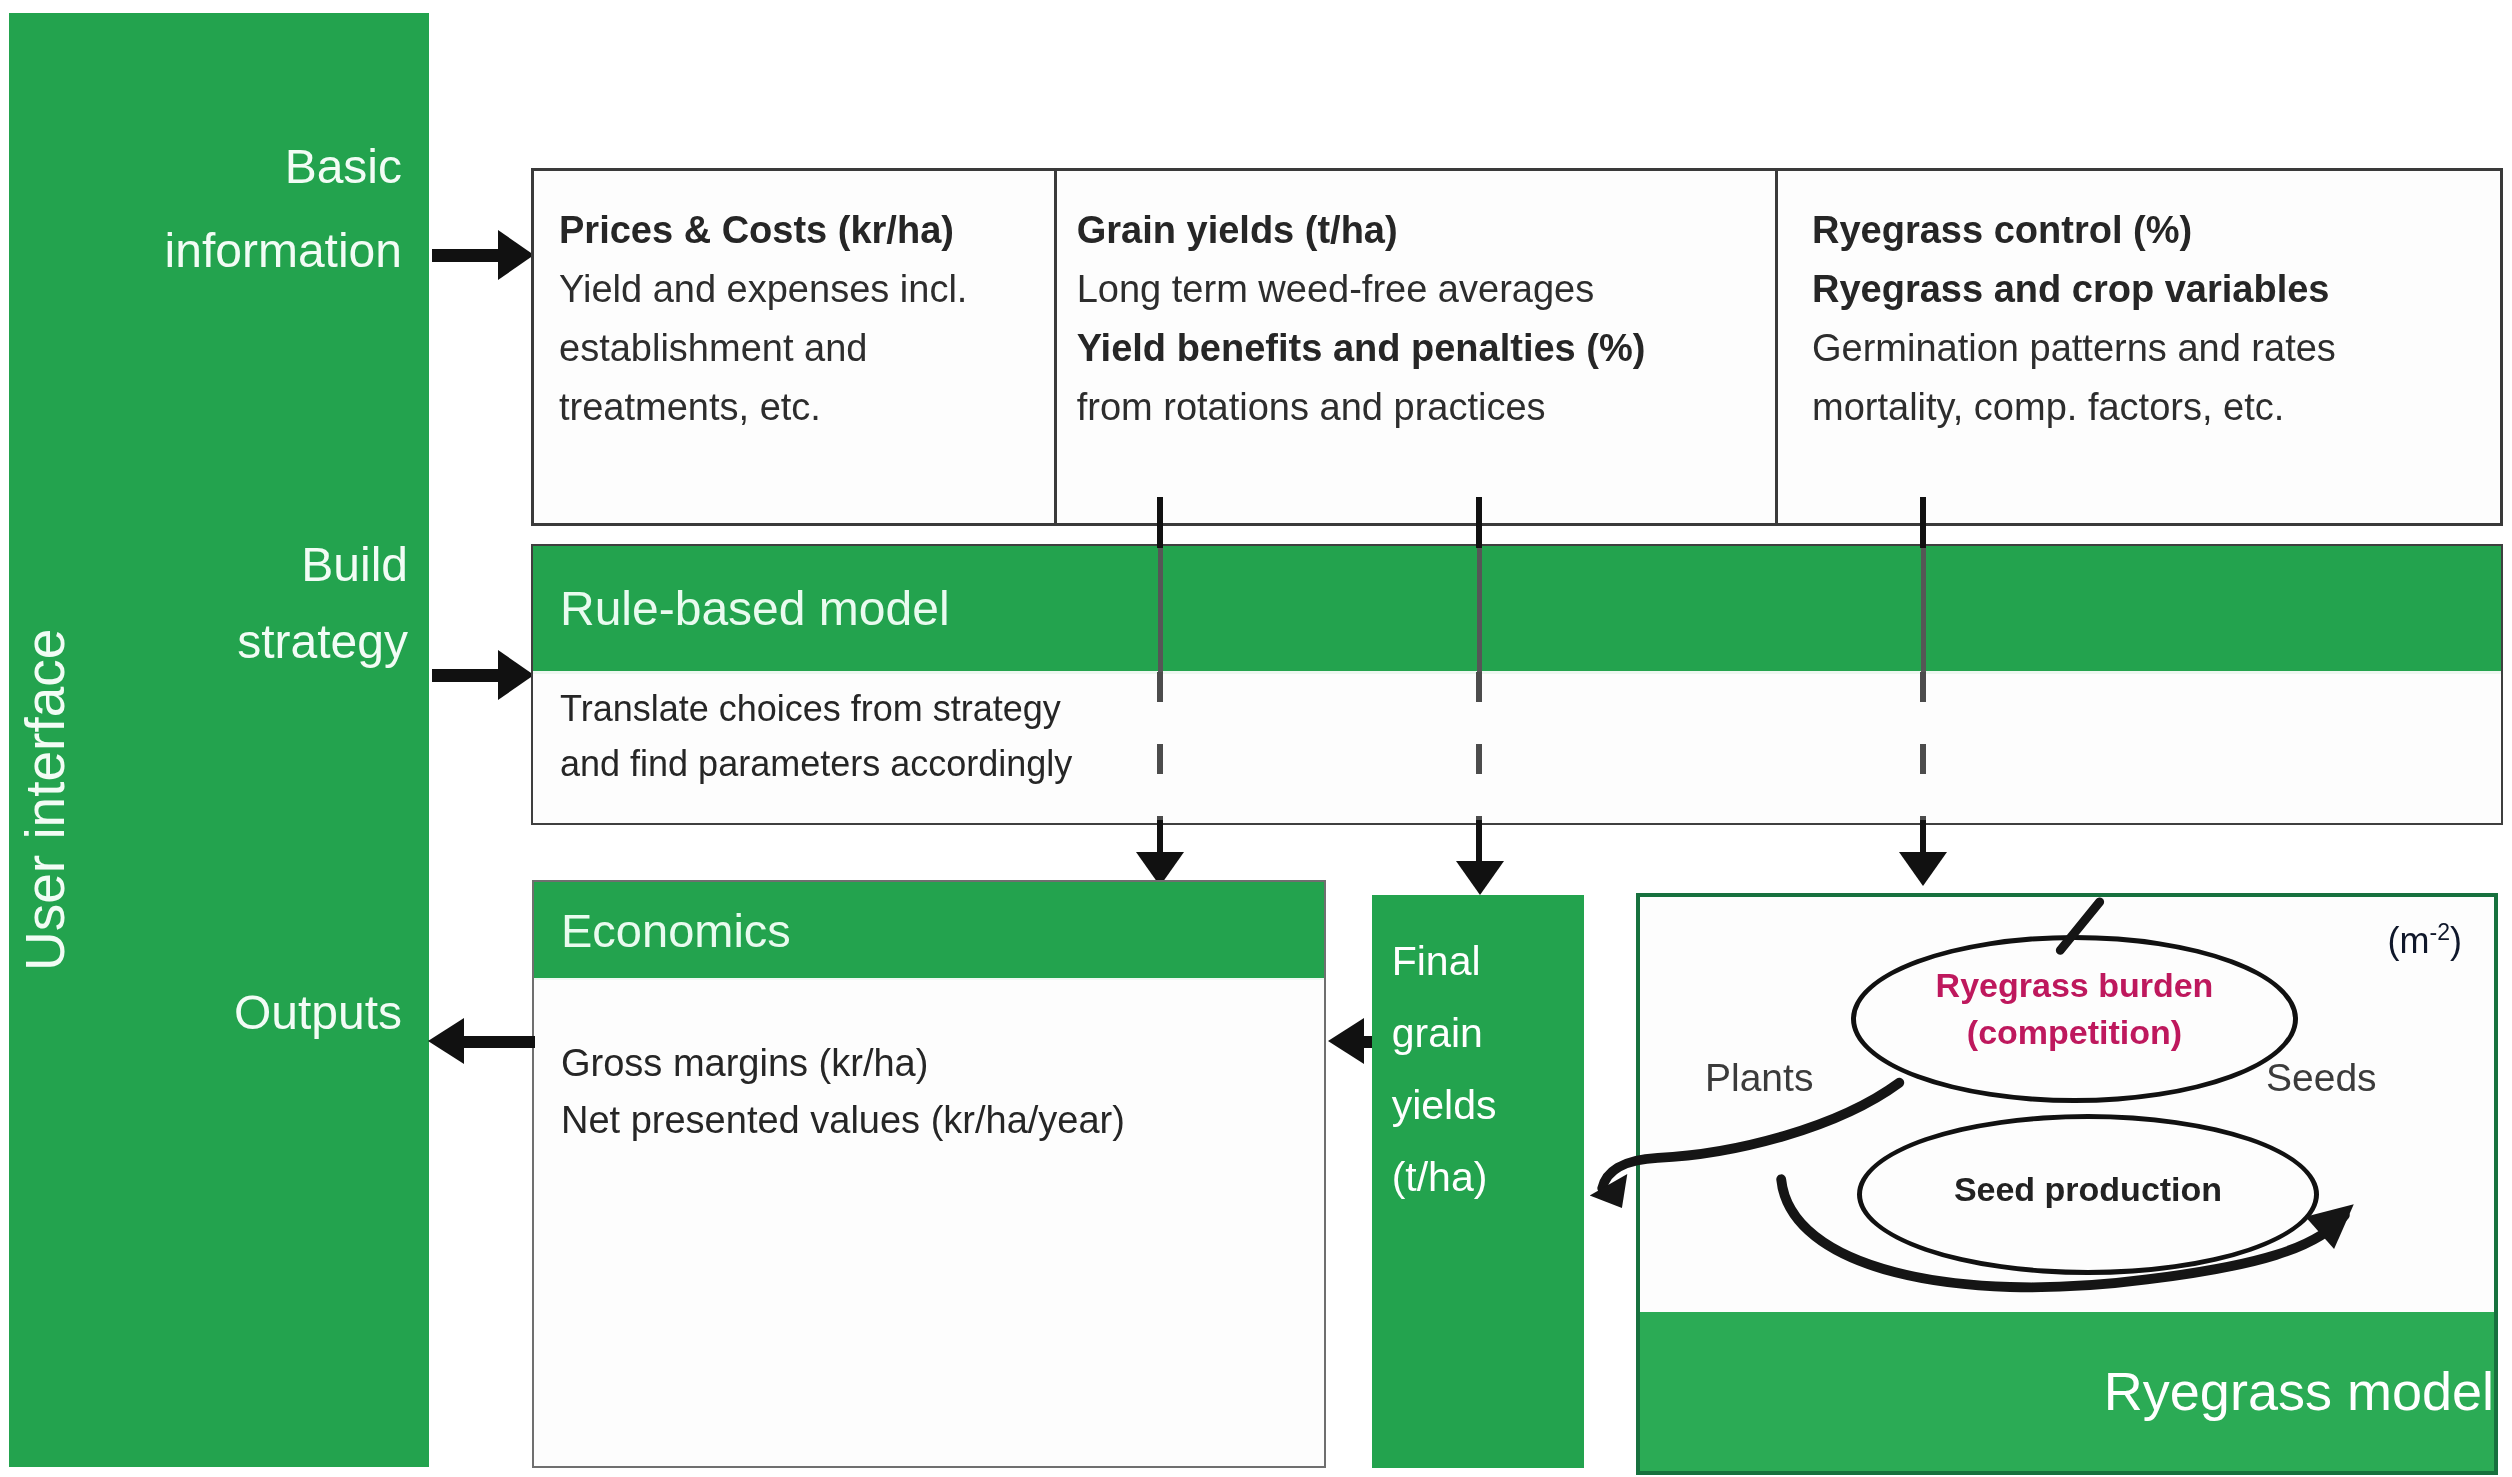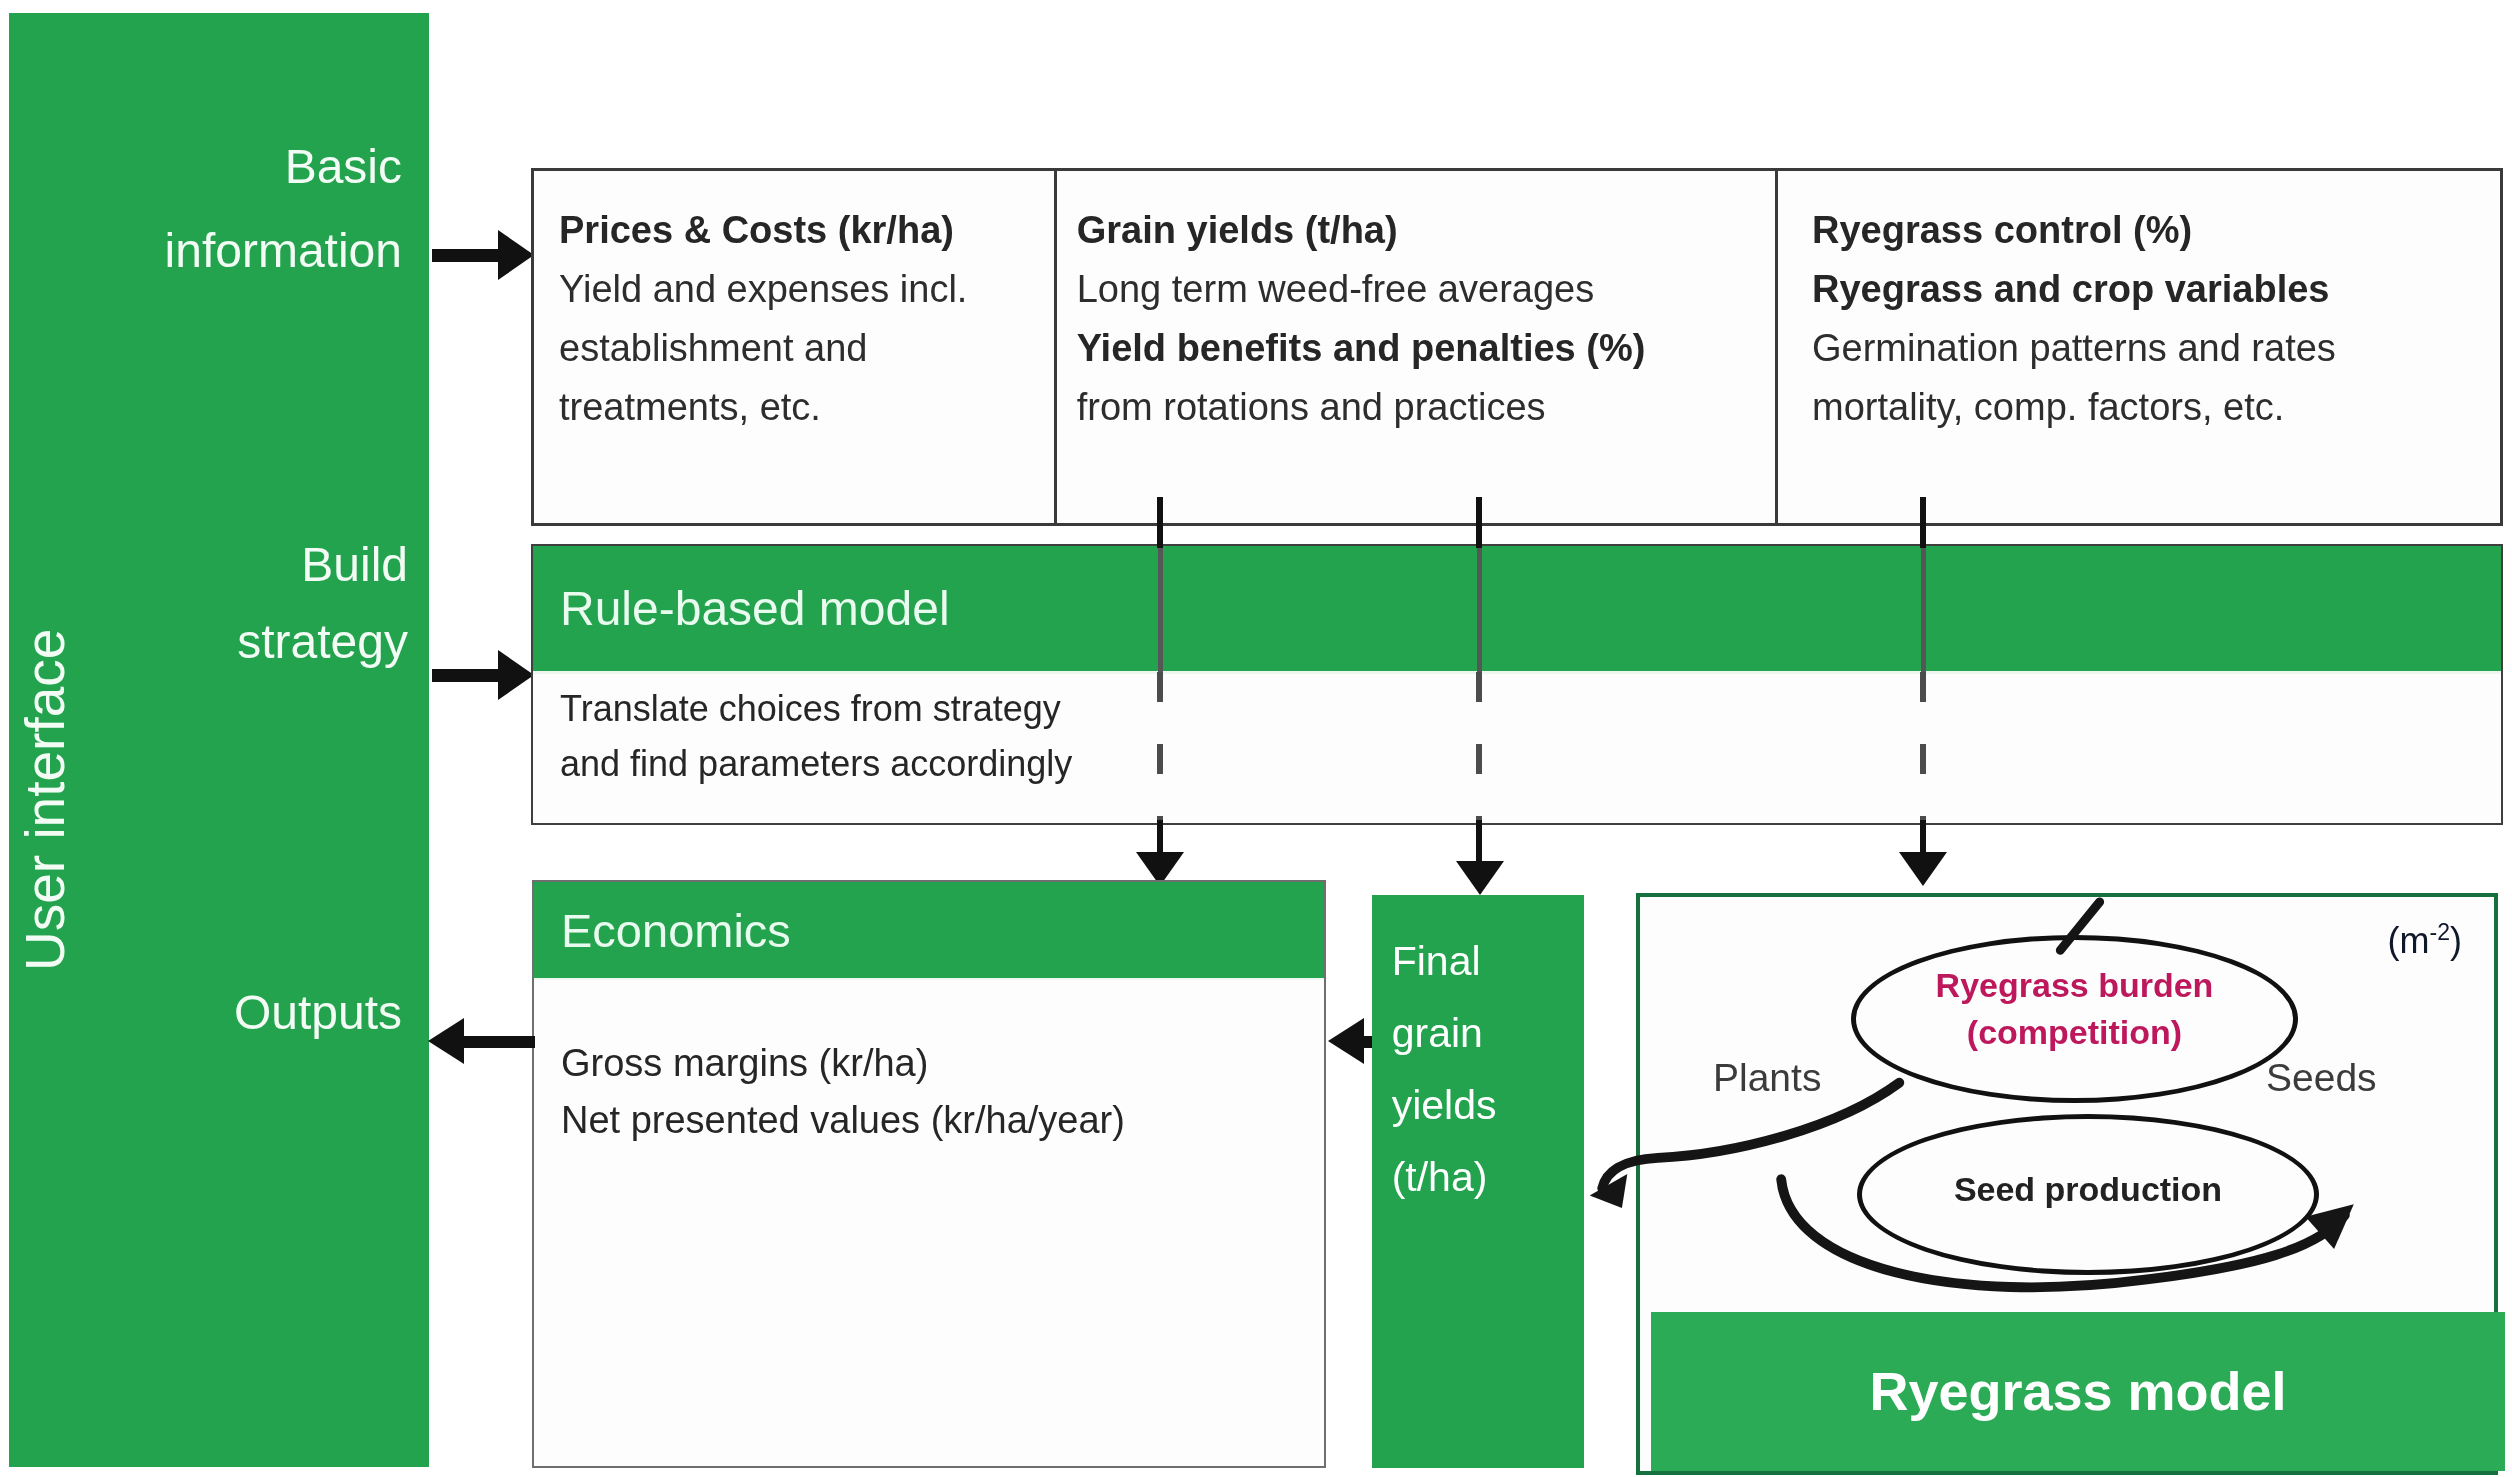--- a/index.html
+++ b/index.html
@@ -65,24 +65,24 @@
   #rye-unit{position:absolute;right:32px;top:21.5px;font-size:36px;color:#0f172a;}
   #rye-unit sup{font-size:23px;}
   .ellipse{position:absolute;border:5.4px solid #111111;border-radius:50%;
            box-sizing:border-box;background:rgba(255,255,255,0);}
   #rye-e1{left:211px;top:38px;width:447px;height:168px;}
   #rye-e1-text{position:absolute;left:211px;top:65px;width:447px;text-align:center;
                font-size:34px;font-weight:bold;line-height:47px;color:#be185d;}
   #rye-e2{left:217px;top:217px;width:462px;height:161px;}
   #rye-e2-text{position:absolute;left:217px;top:273px;width:462px;text-align:center;
                font-size:34px;font-weight:bold;color:#222;}
-  #rye-plants{position:absolute;left:73px;top:159px;font-size:39px;color:#3b3b3b;}
+  #rye-plants{position:absolute;left:65px;top:159px;font-size:39px;color:#3b3b3b;}
   #rye-seeds{position:absolute;left:626px;top:159px;font-size:39px;color:#3b3b3b;}
-  #rye-bar{position:absolute;left:11px;bottom:0;width:100%;height:159px;
-           text-align:center;line-height:159px;font-size:54px;font-weight:bold;color:#ffffff;}
+  #rye-bar{position:absolute;left:0;bottom:0;width:100%;height:159px;
+           text-align:right;line-height:159px;font-size:54px;font-weight:normal;color:#ffffff;}
   #rye-svg{left:1570px;top:893px;width:935px;height:586px;pointer-events:none;z-index:6;}
 </style>
 </head>
 <body>
 
 <div id="canvas">
 
   <div id="sidebar" class="abs green"></div>
   <div id="ui-vertical" class="abs">User interface</div>
 

